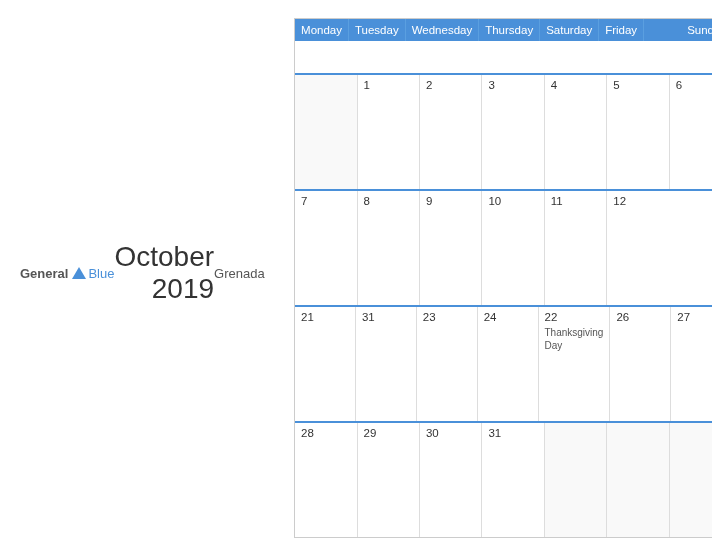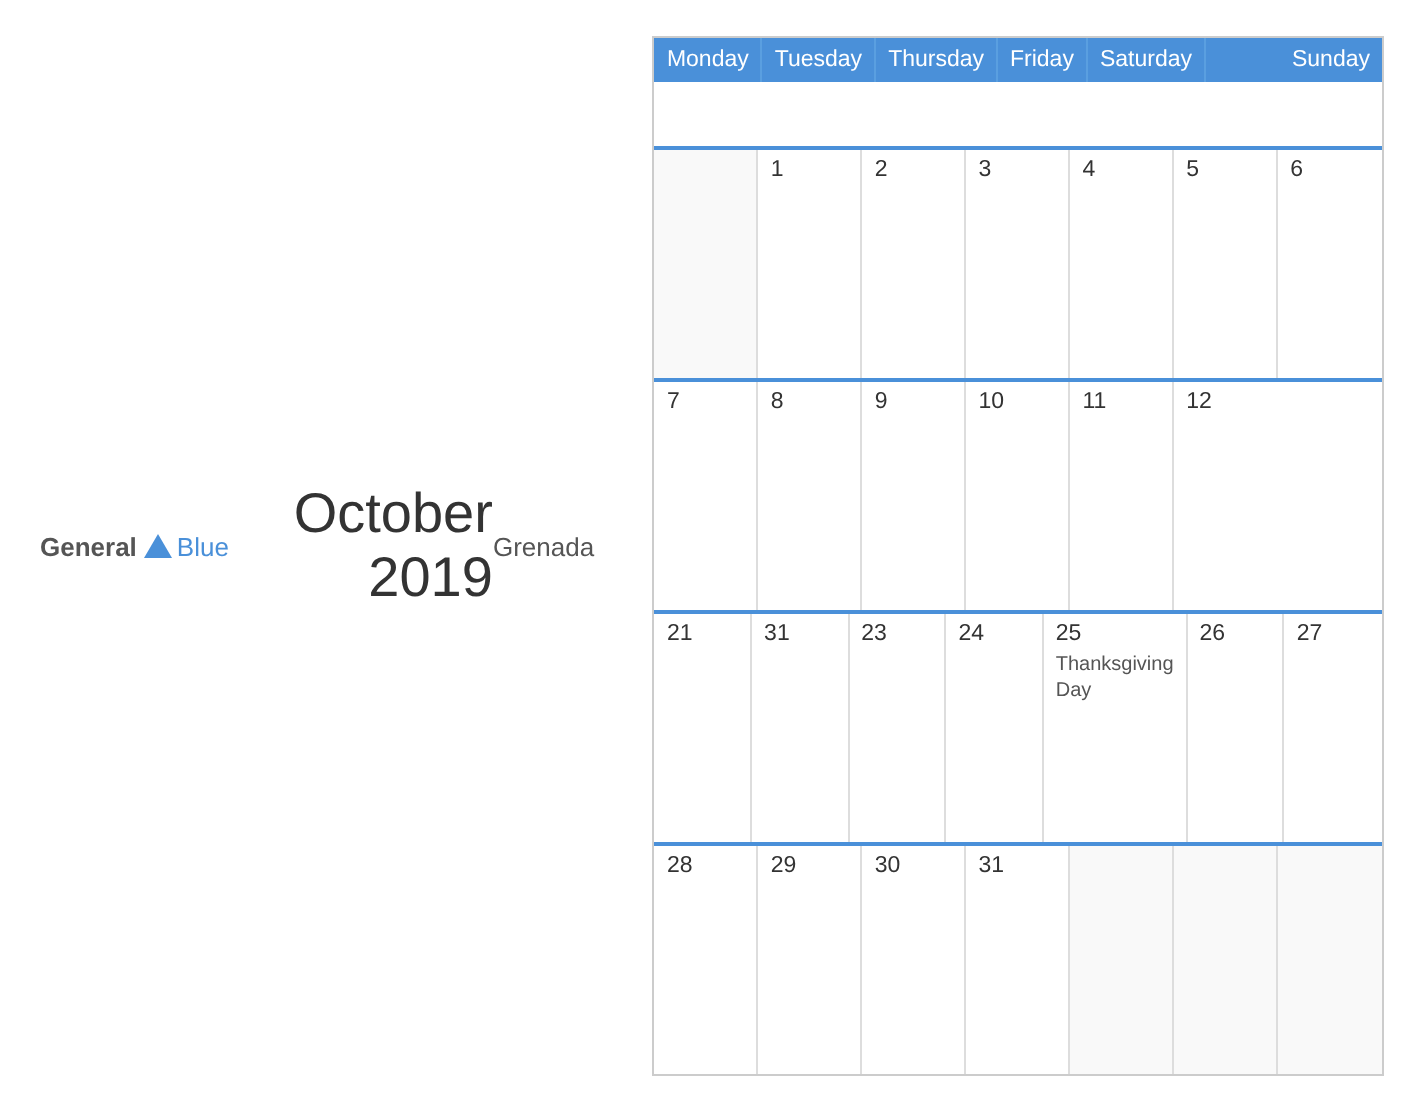--- a/index.html
+++ b/index.html
@@ -133,23 +133,24 @@
       <span class="logo-text-blue">Blue</span>
     </div>
     <div class="month-title">October 2019</div>
     <div class="country">Grenada</div>
   </div>
 
   <div class="calendar">
     <div class="cal-header-row">
     <div class="cal-header-cell">Monday</div>
         <div class="cal-header-cell">Tuesday</div>
+        <div class="cal-header-cell">Wednesday</div>
         <div class="cal-header-cell">Thursday</div>
+        <div class="cal-header-cell">Saturday</div>
         <div class="cal-header-cell">Friday</div>
-        <div class="cal-header-cell">Saturday</div>
         <div class="cal-header-cell">Sunday</div>
       </div>
     <div class="cal-body">
     <div class="cal-week">
           <div class="cal-cell empty-cell"></div>
           <div class="cal-cell">
             <span class="cal-day-num">1</span>
           </div>
           <div class="cal-cell">
             <span class="cal-day-num">2</span>
@@ -194,21 +195,21 @@
           <div class="cal-cell">
             <span class="cal-day-num">31</span>
           </div>
           <div class="cal-cell">
             <span class="cal-day-num">23</span>
           </div>
           <div class="cal-cell">
             <span class="cal-day-num">24</span>
           </div>
           <div class="cal-cell">
-            <span class="cal-day-num">25</span>
+            <span class="cal-day-num">22</span>
             <div class="cal-event">Thanksgiving Day</div>
           </div>
           <div class="cal-cell">
             <span class="cal-day-num">26</span>
           </div>
           <div class="cal-cell">
             <span class="cal-day-num">27</span>
           </div>
         </div>
         <div class="cal-week">

